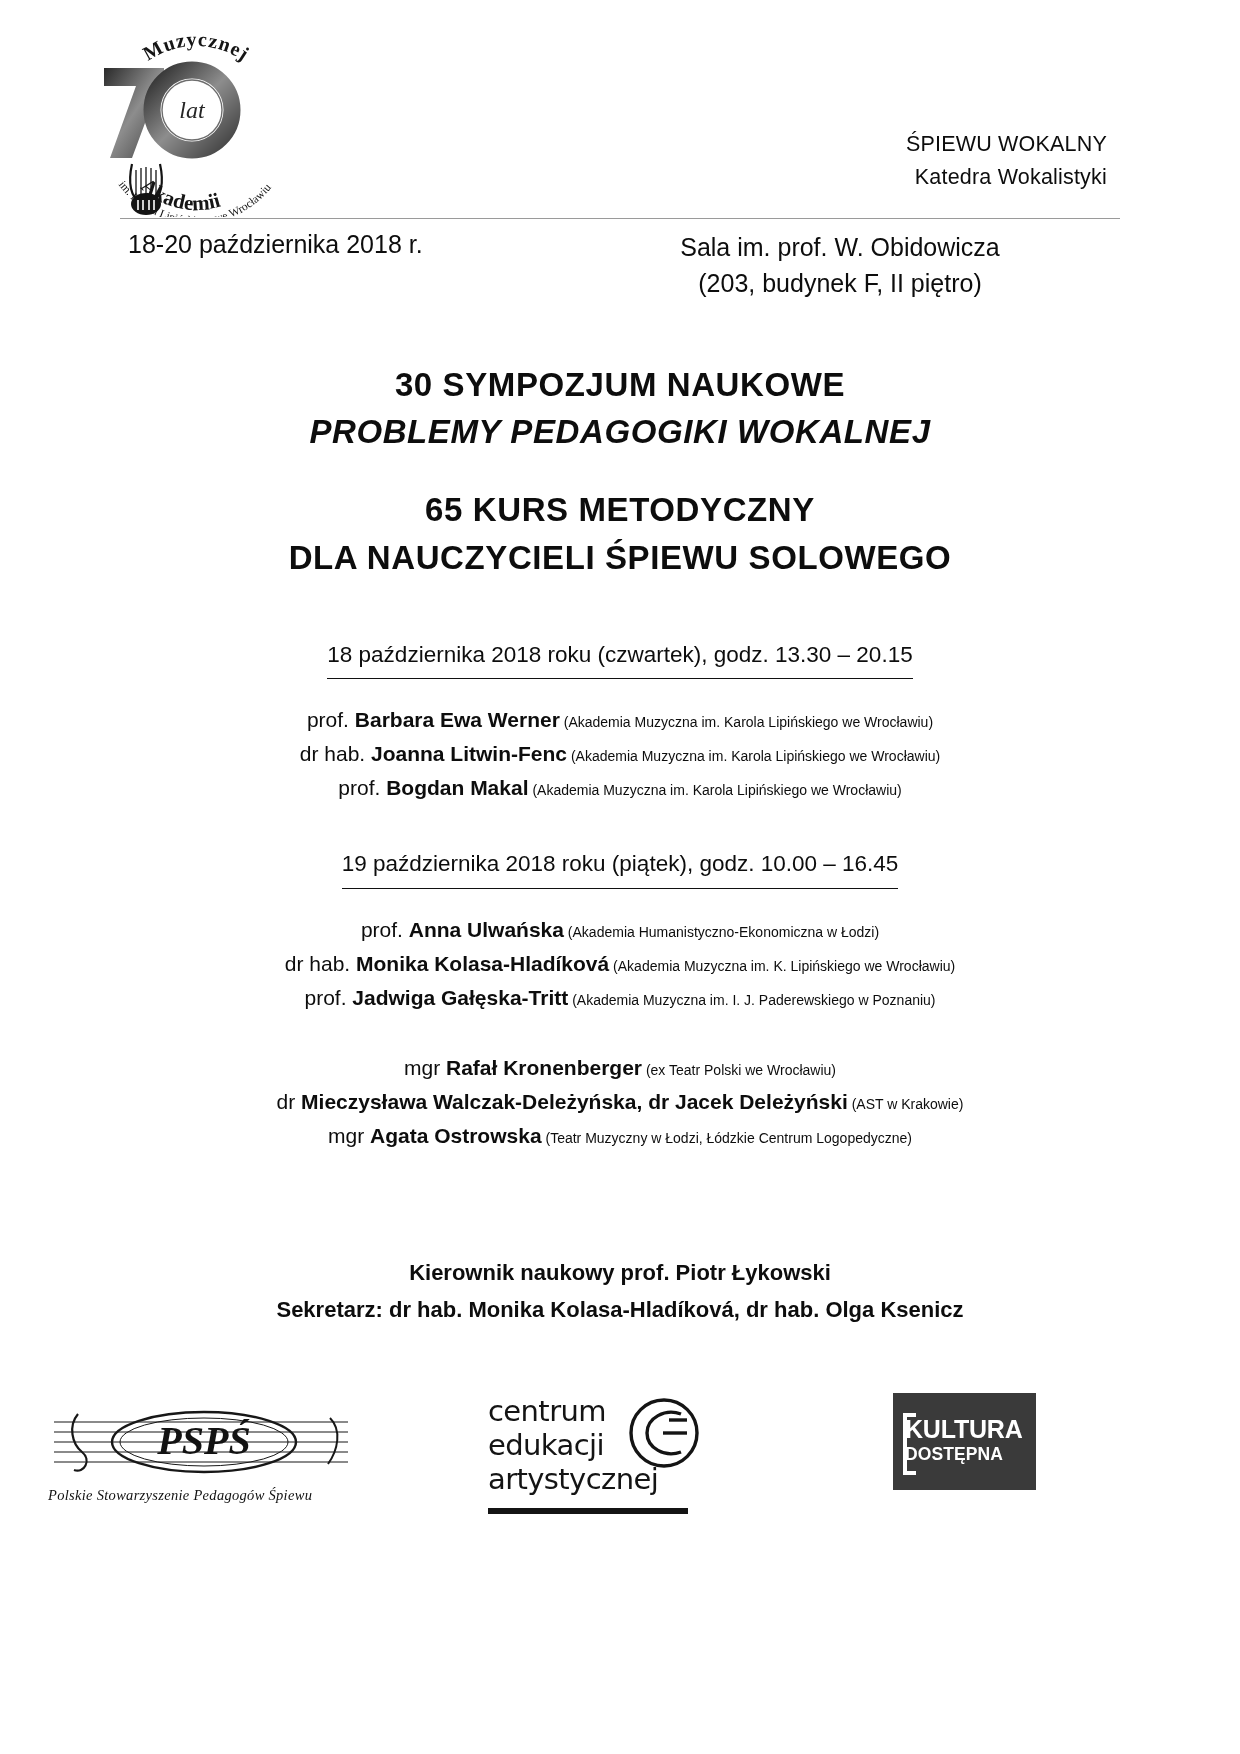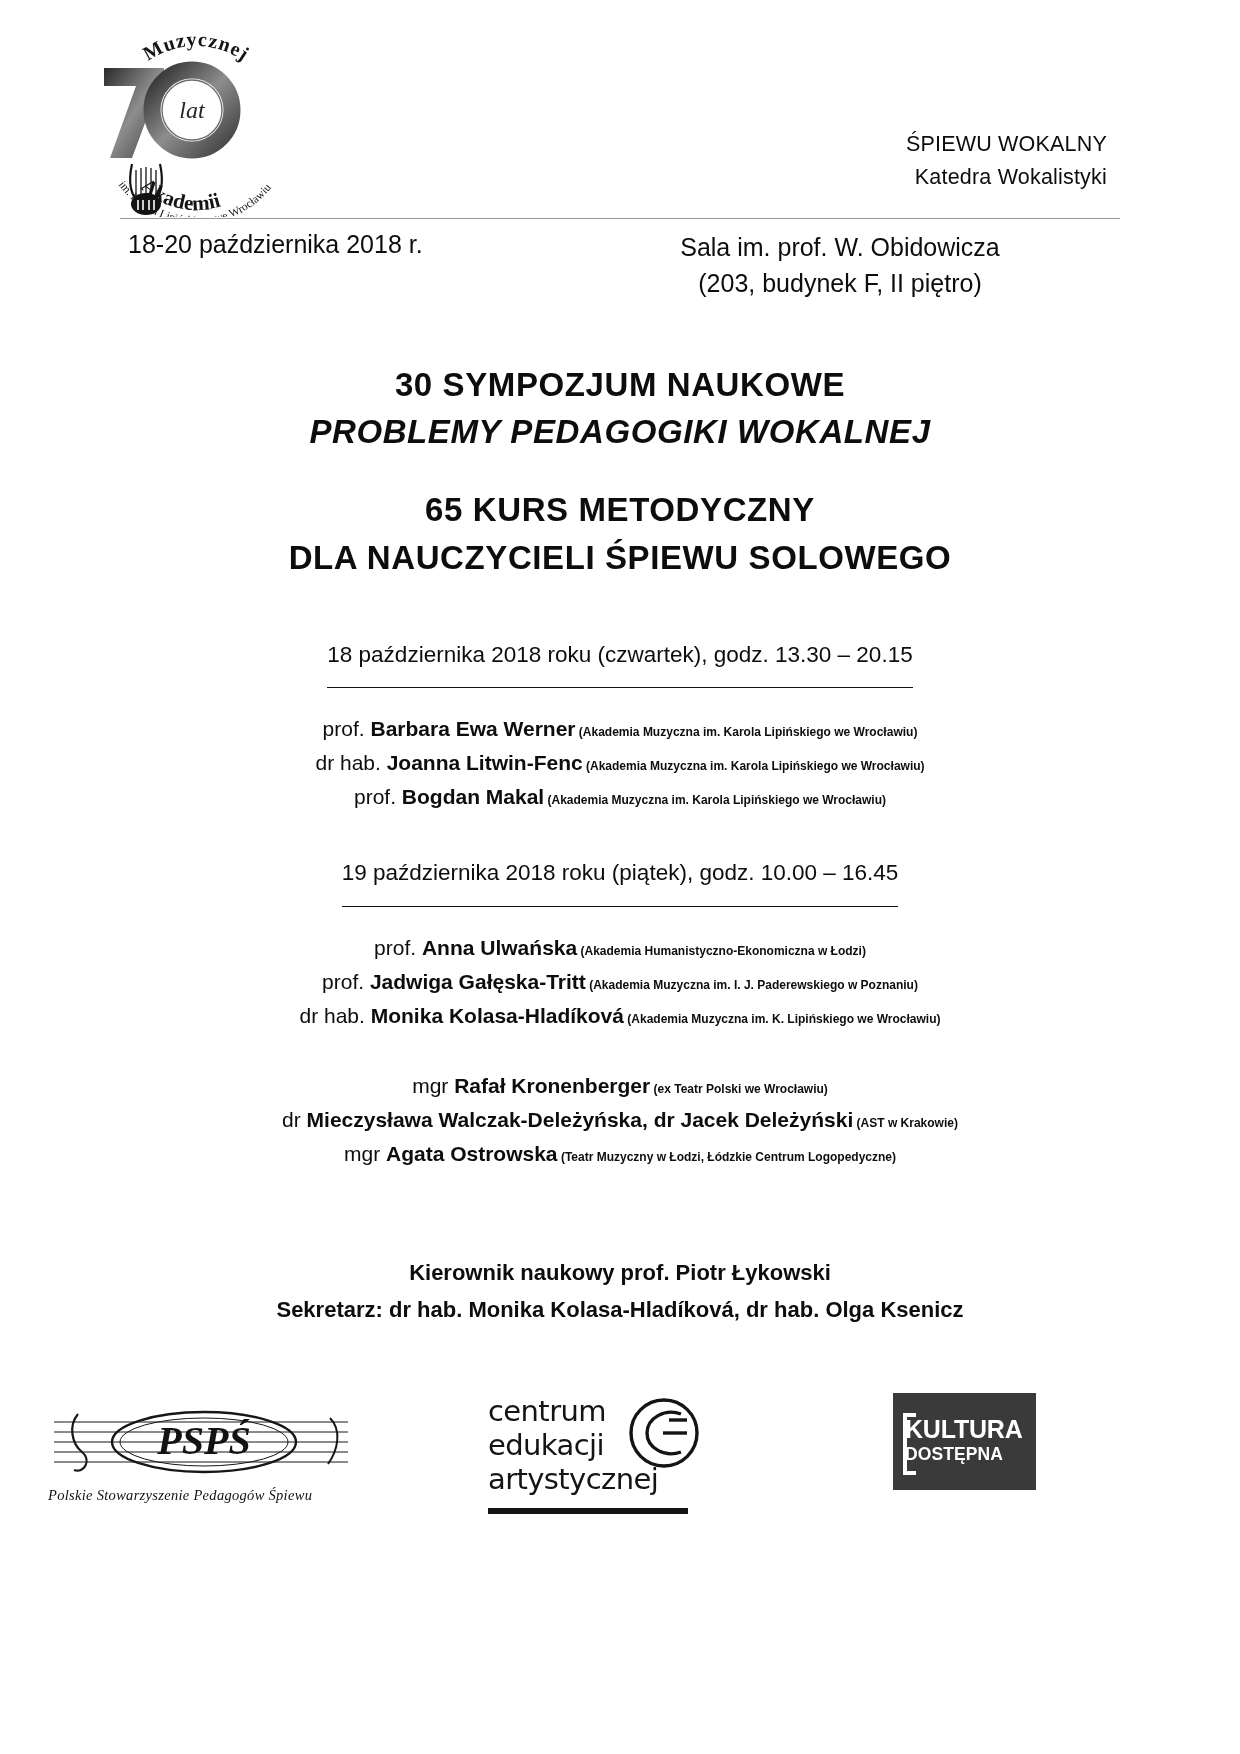--- a/index.html
+++ b/index.html
@@ -127,32 +127,32 @@
     width: 1240px;
     text-align: center;
   }
   .day { margin-bottom: 0; }
   .day-head {
     font-size: 22.5px;
     line-height: 1.3;
     margin: 0 auto;
     display: inline-block;
     border-bottom: 1.5px solid #111;
-    padding-bottom: 18px;
+    padding-bottom: 9px;
   }
   .day-head-wrap { padding-top: 4px; padding-bottom: 24px; }
   .speakers { }
   .speaker {
     font-size: 21px;
     line-height: 1.62;
     white-space: nowrap;
   }
   .speaker .title-pre { font-weight: normal; }
   .speaker .nm { font-weight: bold; }
-  .speaker .aff { font-size: 12px; font-weight: bold; }
+  .speaker .aff { font-size: 14px; font-weight: normal; }
   .day-spacer { height: 40px; }
   .day-spacer-2 { height: 36px; }
 
   
   .organisers {
     position: absolute;
     top: 1255px;
     left: 0;
     width: 1240px;
     text-align: center;
@@ -377,24 +377,24 @@
 
     <div class="day">
       <div class="day-head-wrap">
         <span class="day-head">19 października 2018 roku (piątek), godz. 10.00 – 16.45</span>
       </div>
       <div class="speakers">
         <div class="speaker">
           <span class="title-pre">prof. </span><span class="nm">Anna Ulwańska</span><span class="aff"> (Akademia Humanistyczno-Ekonomiczna w Łodzi)</span>
         </div>
         <div class="speaker">
+          <span class="title-pre">dr hab. </span><span class="nm">Monika Kolasa-Hladíková</span><span class="aff"> (Akademia Muzyczna im. K. Lipińskiego we Wrocławiu)</span>
+        </div>
+        <div class="speaker">
           <span class="title-pre">prof. </span><span class="nm">Jadwiga Gałęska-Tritt</span><span class="aff"> (Akademia Muzyczna im. I. J. Paderewskiego w Poznaniu)</span>
-        </div>
-        <div class="speaker">
-          <span class="title-pre">dr hab. </span><span class="nm">Monika Kolasa-Hladíková</span><span class="aff"> (Akademia Muzyczna im. K. Lipińskiego we Wrocławiu)</span>
         </div>
       </div>
     </div>
 
     <div class="day-spacer-2"></div>
 
     <div class="day">
       <div class="speakers">
         <div class="speaker">
           <span class="title-pre">mgr </span><span class="nm">Rafał Kronenberger</span><span class="aff"> (ex Teatr Polski we Wrocławiu)</span>

